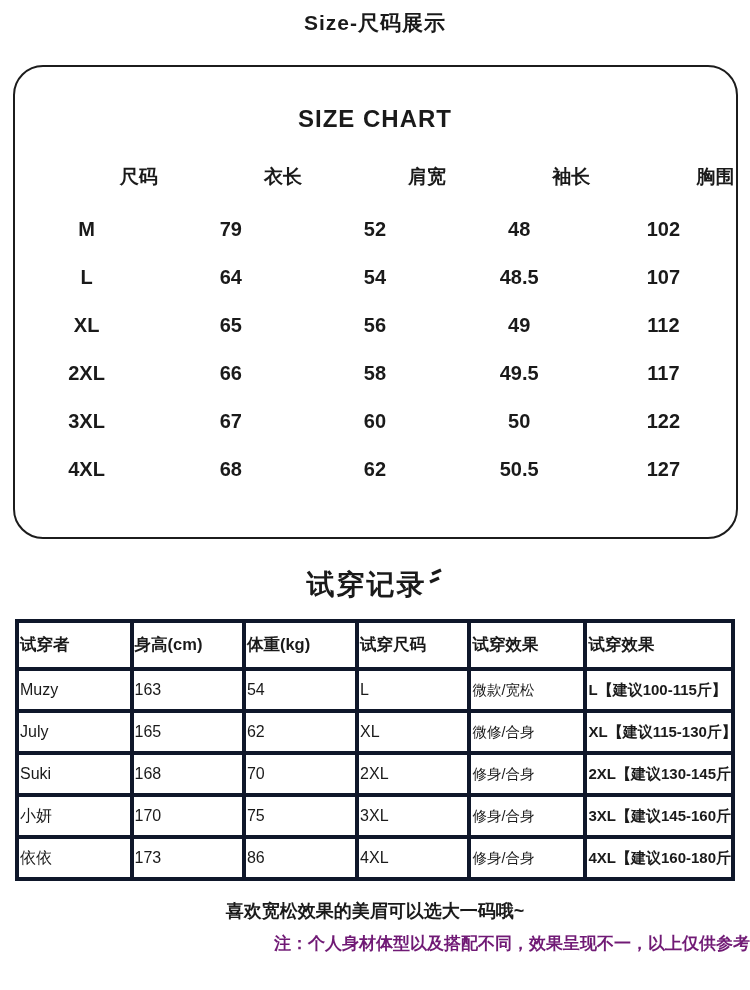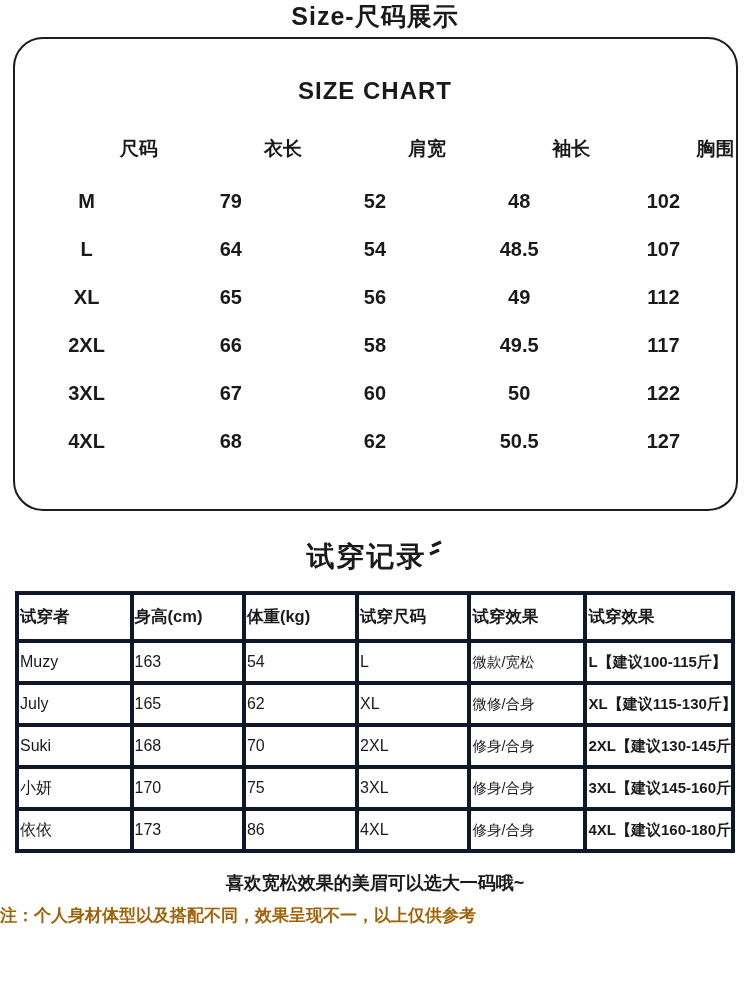--- a/index.html
+++ b/index.html
@@ -6,30 +6,31 @@
   body {
     width: 750px;
     height: 990px;
     background: #ffffff;
     font-family: "Liberation Sans", "DejaVu Sans", sans-serif;
     color: #1a1a1a;
     overflow: hidden;
   }
   .page-title {
     text-align: center;
-    font-size: 25px;
-    font-weight: 700;
+    font-size: 21px;
+    font-weight: 700;
+    padding-top: 9px;
     letter-spacing: 1px;
   }
   
   .size-box {
     box-sizing: border-box;
     width: 725px;
     height: 474px;
-    margin: 4px auto 0;
+    margin: 28px auto 0;
     border: 2px solid #1c1c1c;
     border-radius: 30px;
     display: flex;
     flex-direction: column;
   }
   .sc-heading {
     margin-top: 38px;
     text-align: center;
     font-size: 24px;
     font-weight: 700;
@@ -100,24 +101,24 @@
   table.fit-table td:nth-child(5) { font-size: 14.5px; font-weight: 500; }
   table.fit-table td:nth-child(6) { font-size: 15px;  font-weight: 600; }
   .tip {
     margin-top: 18px;
     text-align: center;
     font-size: 18px;
     font-weight: 600;
   }
   .disclaimer {
     margin-top: 9px;
-    text-align: left;
+    text-align: right;
     font-size: 17px;
     font-weight: 700;
-    color: #a16207;
+    color: #701a75;
   }
 </style>
 </head>
 <body>
 
 <div class="page-title">Size-尺码展示</div>
 
 <div class="size-box">
   <div class="sc-heading">SIZE CHART</div>
   <table class="size-table">

